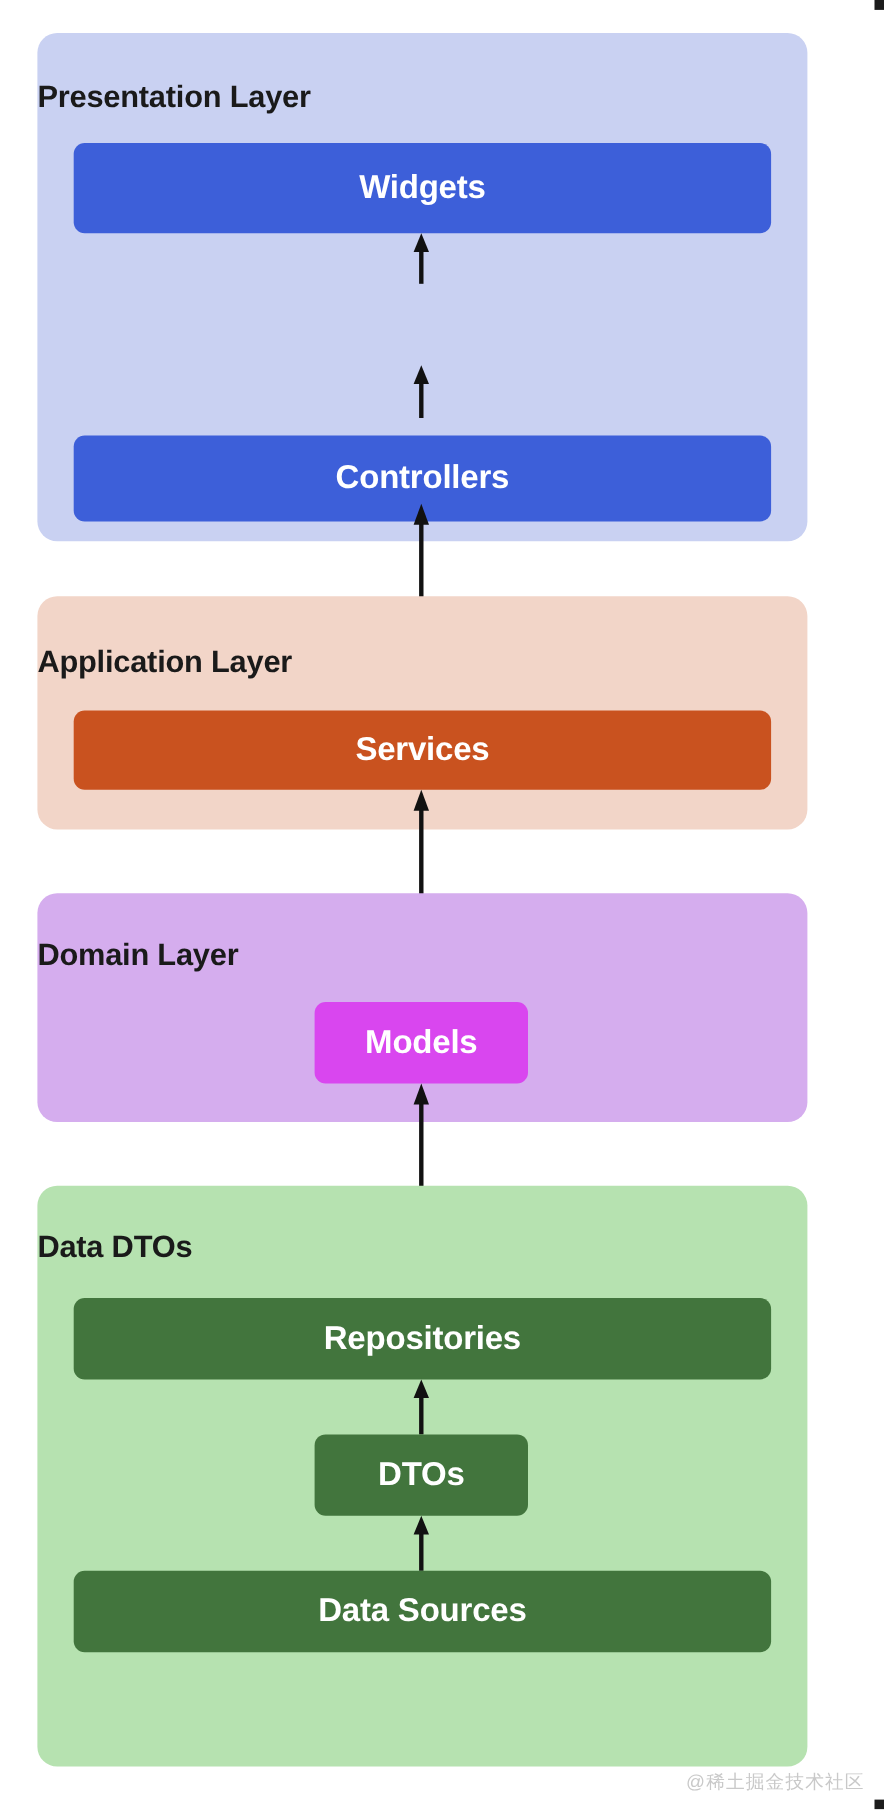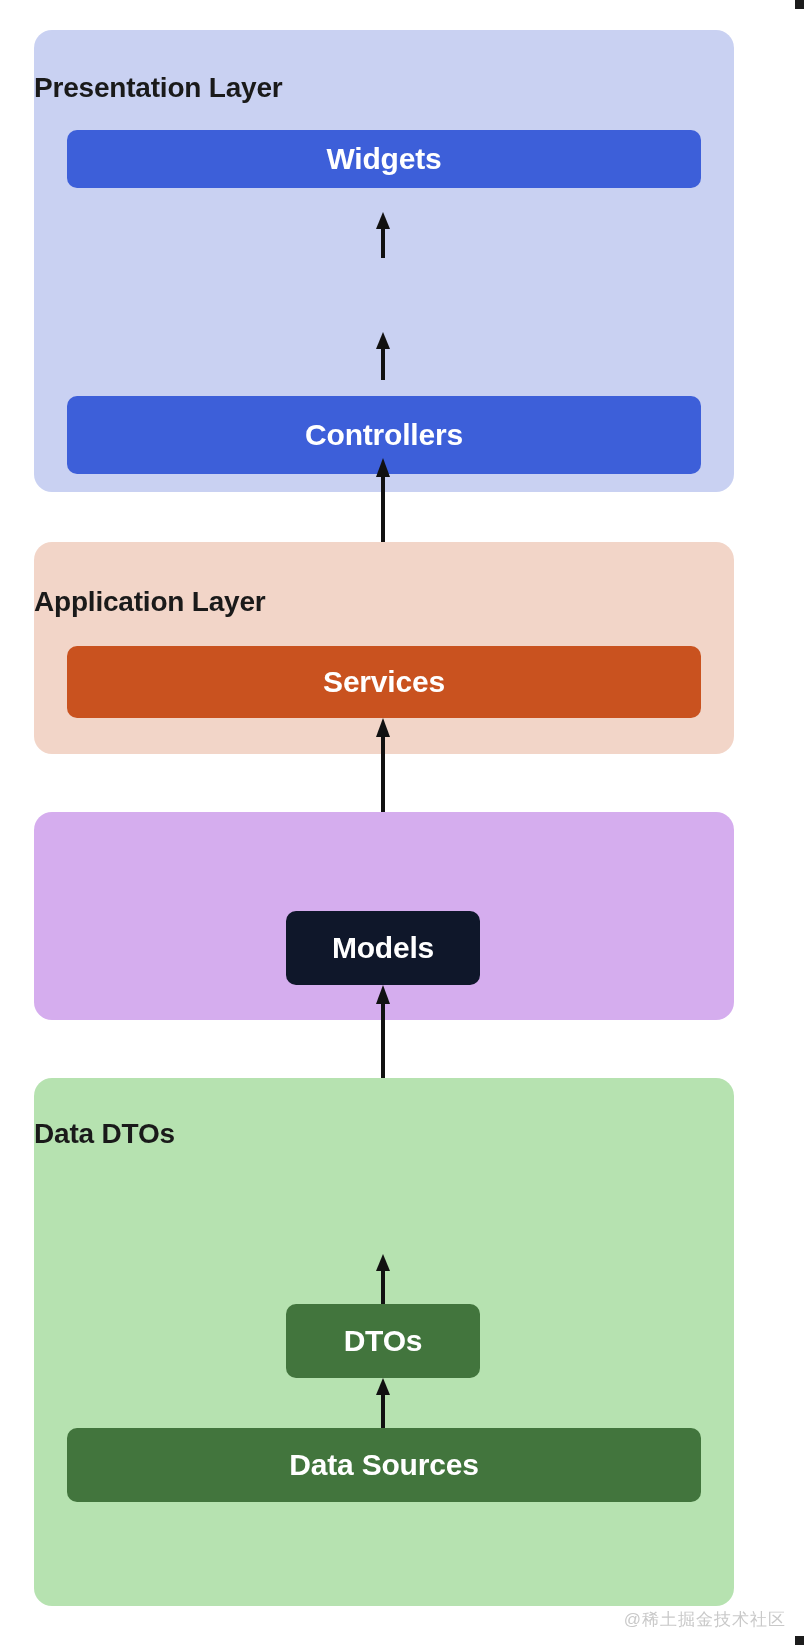--- a/index.html
+++ b/index.html
@@ -83,21 +83,21 @@
   .corner-mark.br { right: 0; bottom: 0; width: 9px; height: 9px; }
 </style>
 </head>
 <body>
 
 <div id="diagram-root">
 
   <div class="layer-panel" style="top:30px;height:462px;background:#C9D1F2;"></div>
   <div class="layer-title" style="top:72px;">Presentation Layer</div>
 
-  <div class="node-box" style="top:130px;left:67px;width:634px;height:58px;background:#3D5FD9;">
+  <div class="node-box" style="top:130px;left:67px;width:634px;height:82px;background:#3D5FD9;">
     <span class="node-label">Widgets</span>
   </div>
 
   <div class="arrow" style="top:212px;height:46px;">
     <svg width="14" height="46" viewBox="0 0 14 46">
       <line x1="7" y1="46" x2="7" y2="14" stroke="#111111" stroke-width="4"></line>
       <polygon points="7,0 14,17 0,17" fill="#111111"></polygon>
     </svg>
   </div>
 
@@ -128,35 +128,39 @@
   </div>
 
   <div class="arrow" style="top:718px;height:193px;">
     <svg width="14" height="193" viewBox="0 0 14 193">
       <line x1="7" y1="193" x2="7" y2="14" stroke="#111111" stroke-width="4"></line>
       <polygon points="7,0 14,19 0,19" fill="#111111"></polygon>
     </svg>
   </div>
 
   <div class="layer-panel" style="top:812px;height:208px;background:#D5ADEE;"></div>
+  <div class="layer-title" style="top:852px;">Domain Layer</div>
 
-  <div class="node-box" style="top:911px;left:286px;width:194px;height:74px;background:#0f172a;">
+  <div class="node-box" style="top:911px;left:286px;width:194px;height:74px;background:#d946ef;">
     <span class="node-label">Models</span>
   </div>
 
   <div class="arrow" style="top:985px;height:195px;">
     <svg width="14" height="195" viewBox="0 0 14 195">
       <line x1="7" y1="195" x2="7" y2="14" stroke="#111111" stroke-width="4"></line>
       <polygon points="7,0 14,19 0,19" fill="#111111"></polygon>
     </svg>
   </div>
 
   <div class="layer-panel" style="top:1078px;height:528px;background:#B6E2B0;"></div>
   <div class="layer-title" style="top:1118px;">Data DTOs</div>
 
+  <div class="node-box" style="top:1180px;left:67px;width:634px;height:74px;background:#42753D;">
+    <span class="node-label">Repositories</span>
+  </div>
 
   <div class="arrow" style="top:1254px;height:50px;">
     <svg width="14" height="50" viewBox="0 0 14 50">
       <line x1="7" y1="50" x2="7" y2="14" stroke="#111111" stroke-width="4"></line>
       <polygon points="7,0 14,17 0,17" fill="#111111"></polygon>
     </svg>
   </div>
 
   <div class="node-box" style="top:1304px;left:286px;width:194px;height:74px;background:#42753D;">
     <span class="node-label">DTOs</span>

